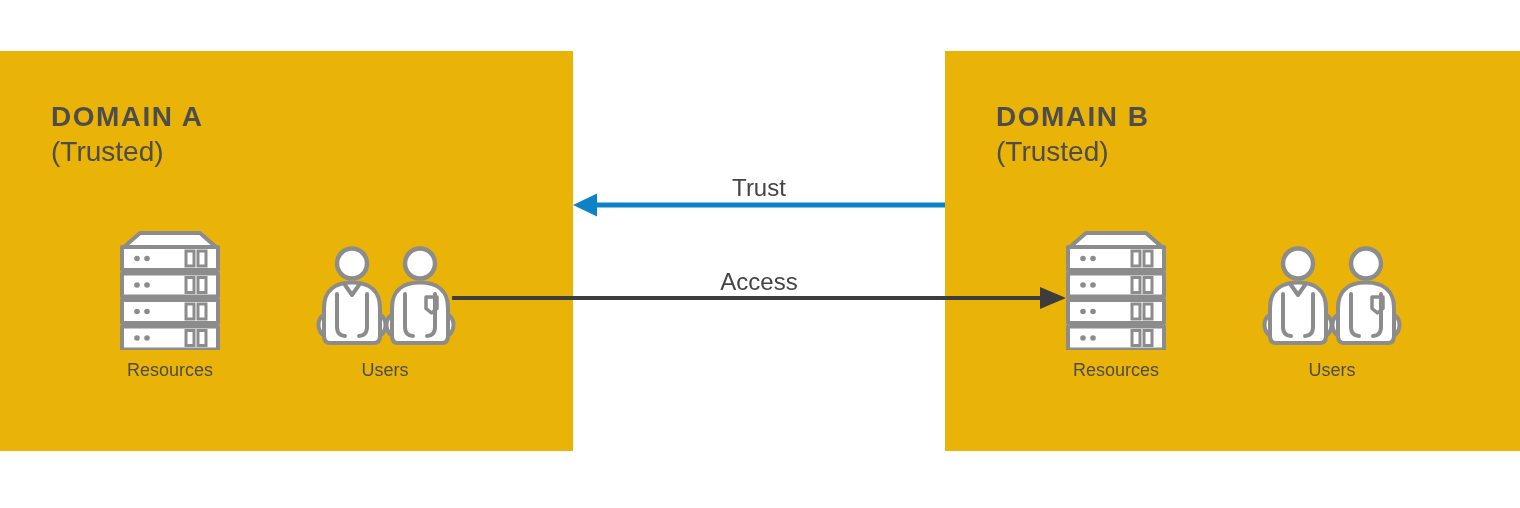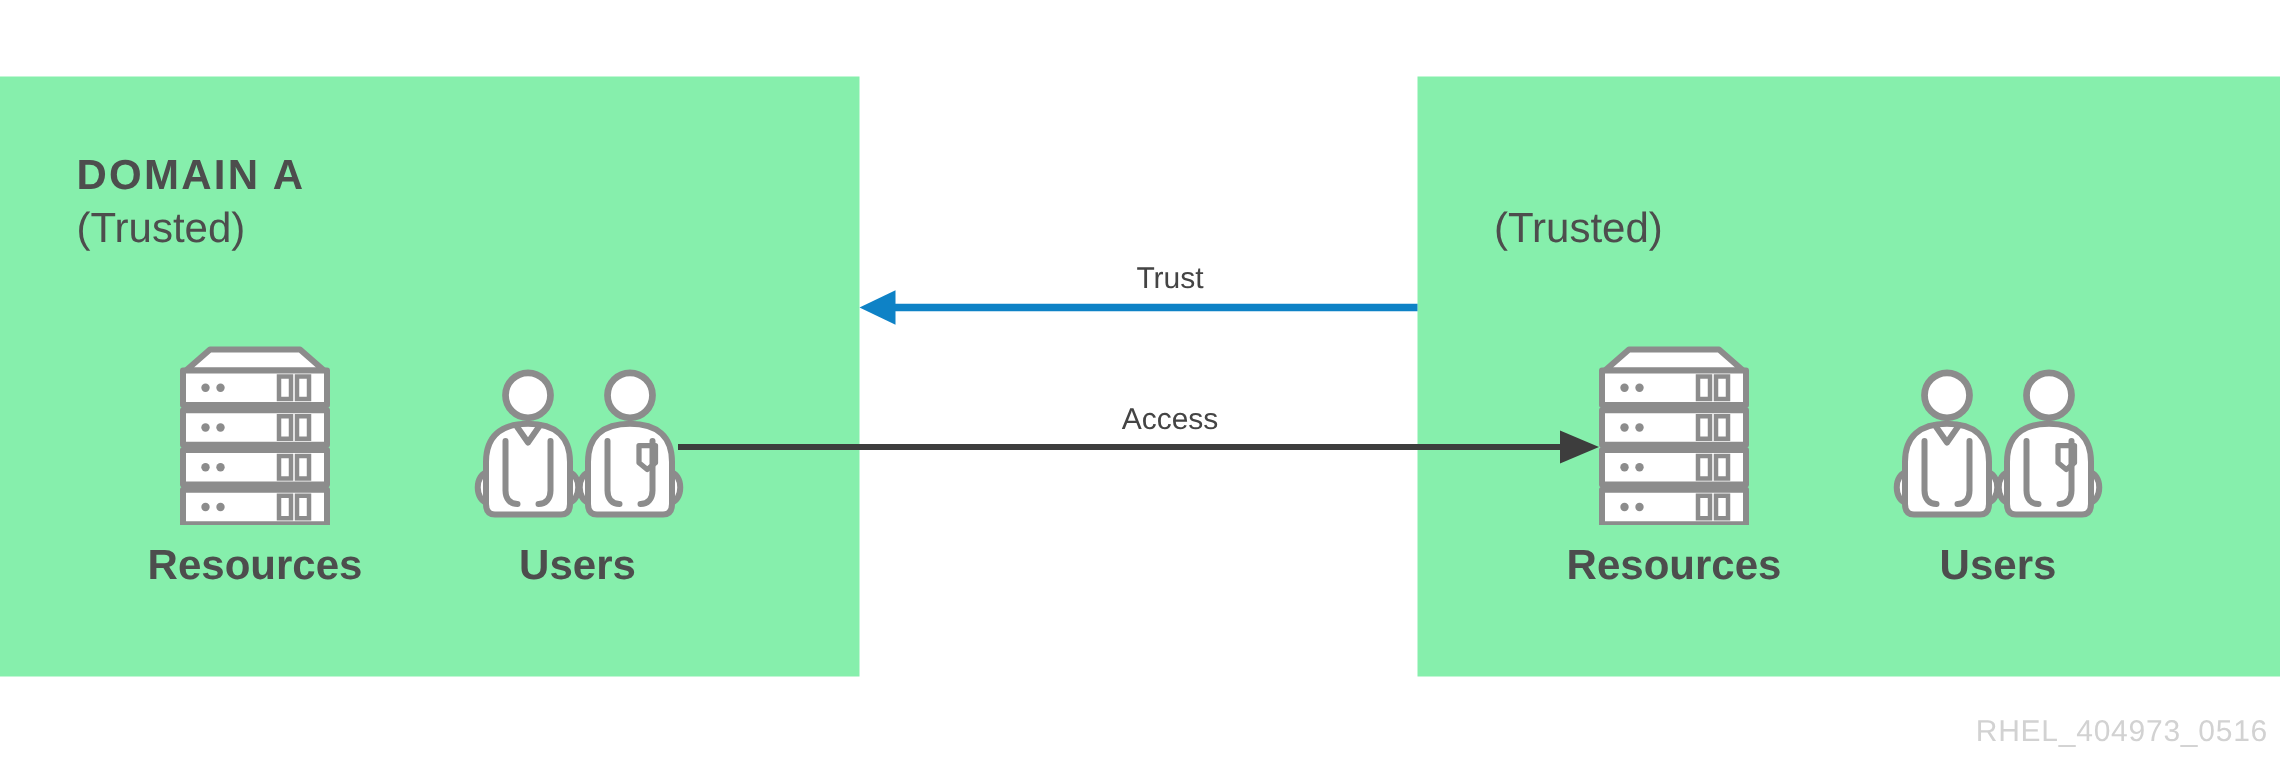--- a/index.html
+++ b/index.html
@@ -8,21 +8,21 @@
     width: 1520px;
     height: 508px;
     background: #ffffff;
     font-family: "Liberation Sans", sans-serif;
     overflow: hidden;
   }
   .panel {
     position: absolute;
     top: 51px;
     height: 400px;
-    background: #86efac;
+    background: #eab308;
   }
   .panel-a { left: 0; width: 573px; }
   .panel-b { left: 945px; width: 575px; }
 
   .panel-title {
     position: absolute;
     left: 51px;
     top: 50px;
     margin: 0;
     font-size: 28px;
@@ -60,44 +60,43 @@
   }
   .user-1 { left: 316px; }
   .user-2 { left: 384px; }
   .panel-b .user-1 { left: 317px; }
   .panel-b .user-2 { left: 385px; }
 
   .item-label {
     position: absolute;
     top: 309px;
     transform: translateX(-50%);
-    font-size: 28px;
+    font-size: 18px;
     color: #4d4d4d;
     line-height: 1.2;
     white-space: nowrap;
-    font-weight: bold;
   }
   .resources-label-pos { left: 170px; }
   .users-label-pos { left: 385px; }
   .panel-b .resources-label-pos { left: 171px; }
   .panel-b .users-label-pos { left: 387px; }
 
   .arrows-overlay {
     position: absolute;
     left: 0; top: 0;
     width: 1520px;
     height: 508px;
     z-index: 3;
     pointer-events: none;
   }
   .arrow-label {
     position: absolute;
     transform: translateX(-50%);
-    left: 780px;
-    font-size: 20px;
+    left: 759px;
+    font-size: 24px;
     color: #444444;
     line-height: 1.2;
     z-index: 4;
     white-space: nowrap;
   }
   .trust-label-pos { top: 174px; }
   .access-label-pos { top: 268px; }
 
   .watermark {
     position: absolute;
@@ -188,20 +187,21 @@
     <svg class="icon-user user-1" viewBox="0 0 72 100">
         <use href="#sym-user-vneck"></use>
       </svg>
     <svg class="icon-user user-2" viewBox="0 0 72 100">
         <use href="#sym-user-pocket"></use>
       </svg>
     <div class="item-label users-label-pos">Users</div>
   </section>
 
   <section class="panel panel-b">
+    <h1 class="panel-title">DOMAIN B</h1>
     <div class="panel-subtitle">(Trusted)</div>
 
     <svg class="icon-server server-pos" viewBox="0 0 112 124">
         <use href="#sym-server"></use>
       </svg>
     <div class="item-label resources-label-pos">Resources</div>
 
     <svg class="icon-user user-1" viewBox="0 0 72 100">
         <use href="#sym-user-vneck"></use>
       </svg>
@@ -220,14 +220,13 @@
 
     <g>
       <line x1="452" y1="298" x2="1042" y2="298" stroke-width="4" stroke="#3d3d3d"></line>
       <polygon points="1066,298 1040,287 1040,309" fill="#3d3d3d"></polygon>
     </g>
   </svg>
 
   <div class="arrow-label trust-label-pos">Trust</div>
   <div class="arrow-label access-label-pos">Access</div>
 
-  <div class="watermark">RHEL_404973_0516</div>
 </div>
 
 </body></html>

